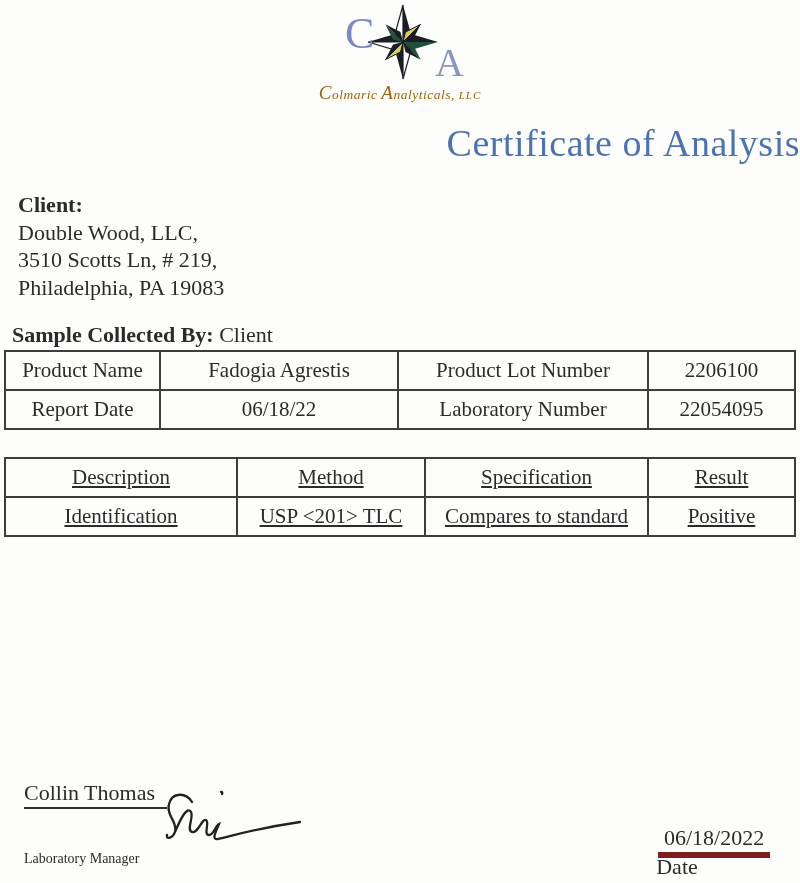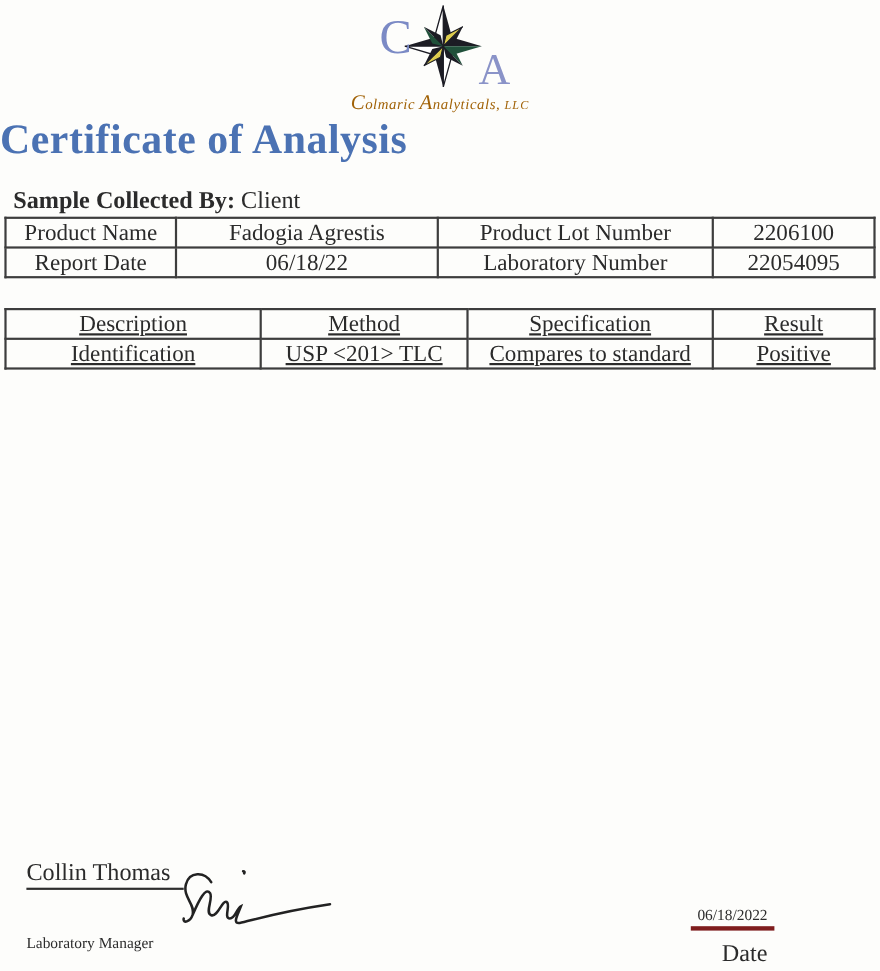--- a/index.html
+++ b/index.html
@@ -22,59 +22,59 @@
     font-size:13.5px;
     font-style:italic;
     color:#a16207;
     letter-spacing:0.5px;
   }
   .tagline span { display:inline-block; }
   .tagline .initial-word::first-letter { font-size:19px; }
   .tagline .llc { font-size:11px; letter-spacing:1px; }
   
   .title {
-    margin-top:0;
-    text-align:left;
+    margin-top:17px;
+    text-align:right;
     font-size:38px;
-    font-weight:bold;
+    font-weight:normal;
     color:#4b72b3;
     letter-spacing:0.5px;
   }
   
   .client { margin:26px 0 0 18px; font-size:22px; line-height:1.26; }
   .client .heading { font-weight:bold; }
   
   .sample-line { margin:20px 0 2px 12px; font-size:22px; }
   .sample-line .label { font-weight:bold; }
   
   table { border-collapse:collapse; margin:0 auto; width:790px; table-layout:fixed; }
   td, th {
     border:2px solid #3d3d3d;
     text-align:center;
     font-size:21px;
     font-weight:normal;
-    height:27px;
+    height:39px;
     padding:0 3px;
     overflow:hidden;
     white-space:nowrap;
   }
   .results-table { margin-top:27px;text-decoration:underline; }
   
   .sig-name-row { position:absolute; left:24px; top:780px; font-size:22px; }
   .sig-name-row .name {
     display:inline-block;
     border-bottom:2px solid #2e2e2e;
     padding:0 12px 1px 0;
   }
   .sig-scribble { position:absolute; left:158px; top:788px; }
   .sig-title { position:absolute; left:24px; top:851px; font-size:14px; }
   .date-value {
-    position:absolute; left:628px; top:825px;
-    font-size:14px;
-    border-bottom:4px solid #7f1d1d;
+    position:absolute; left:658px; top:825px;
+    font-size:22px;
+    border-bottom:6px solid #7f1d1d;
     padding:0 6px 1px 6px;
   }
   .date-label {
     position:absolute; left:622px; top:854px;
     width:110px; text-align:center; font-size:22px;
   }
 </style>
 </head>
 <body>
 
@@ -107,20 +107,26 @@
     </svg>
     <div class="tagline">
       <span class="initial-word">Colmaric</span>
       <span class="initial-word">Analyticals,</span>
       <span class="llc">LLC</span>
     </div>
   </div>
 
   <div class="title">Certificate of Analysis</div>
 
+  <div class="client">
+    <div class="heading">Client:</div>
+    <div>Double Wood, LLC,</div>
+    <div>3510 Scotts Ln, # 219,</div>
+    <div>Philadelphia, PA 19083</div>
+  </div>
 
   <div class="sample-line">
     <span class="label">Sample Collected By</span><span class="label">: </span><span>Client</span>
   </div>
 
   <table class="info-table">
     <colgroup>
         <col style="width:155px">
         <col style="width:238px">
         <col style="width:250px">

